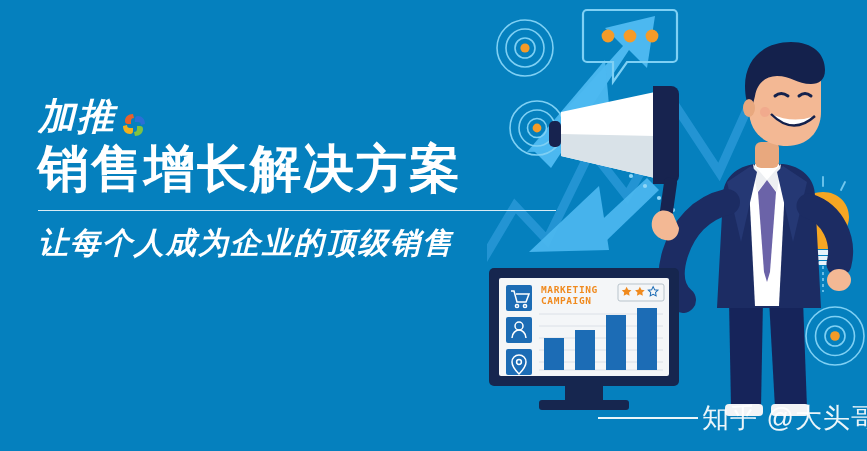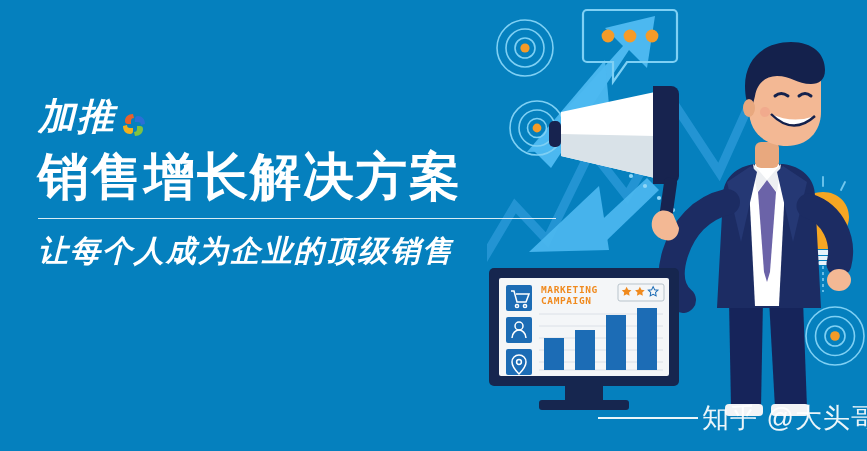--- a/index.html
+++ b/index.html
@@ -54,21 +54,21 @@
     white-space: nowrap;
   }
   .brand-mark {
     width: 26px;
     height: 26px;
     margin-left: 5px;
     margin-top: 2px;
     flex: none;
   }
   .headline {
-    margin-top: 10px;
+    margin-top: 2px;
     font-size: 51px;
     font-weight: bold;
     color: #ffffff;
     letter-spacing: 2px;
     line-height: 58px;
     white-space: nowrap;
   }
   .divider {
     margin-top: 12px;
     width: 518px;

